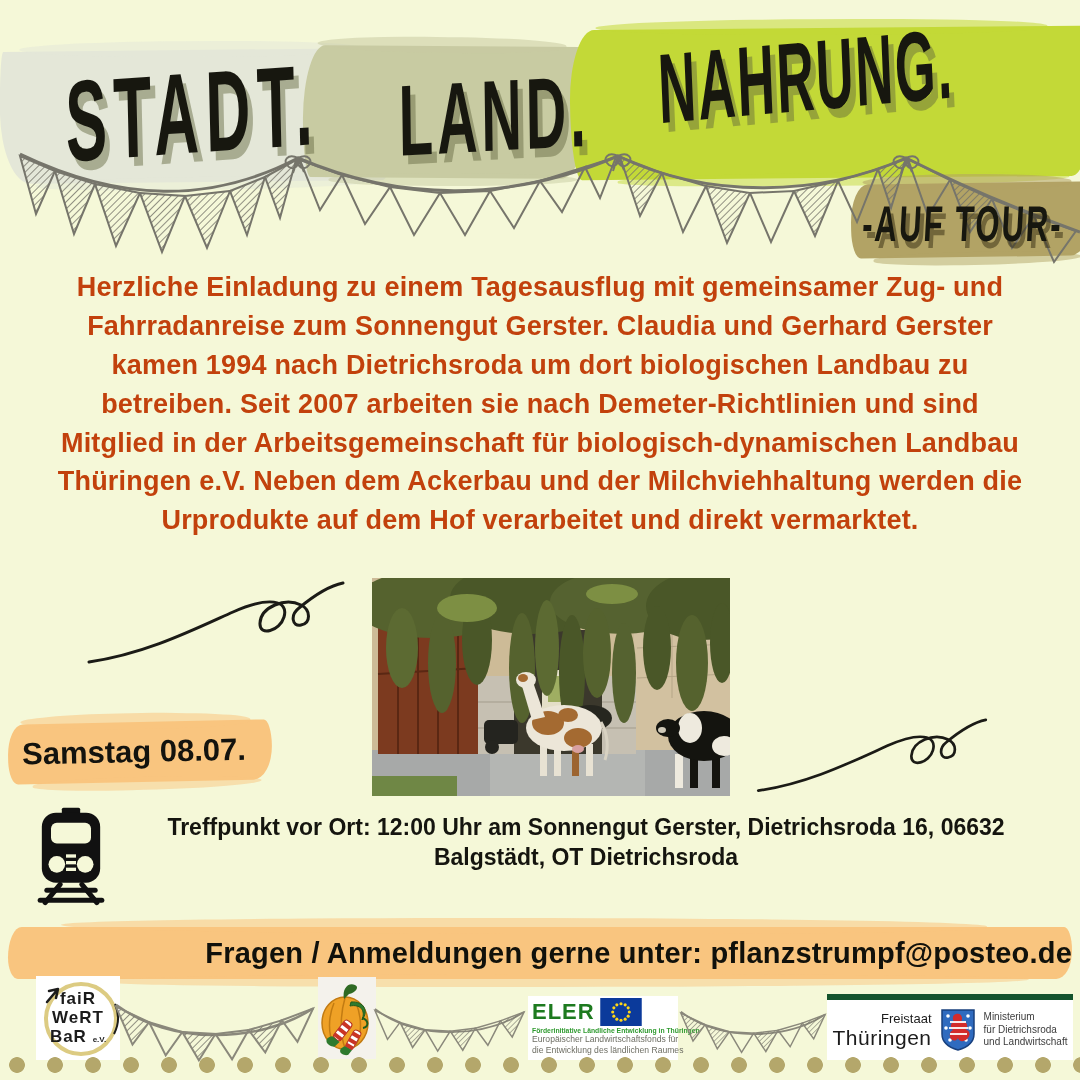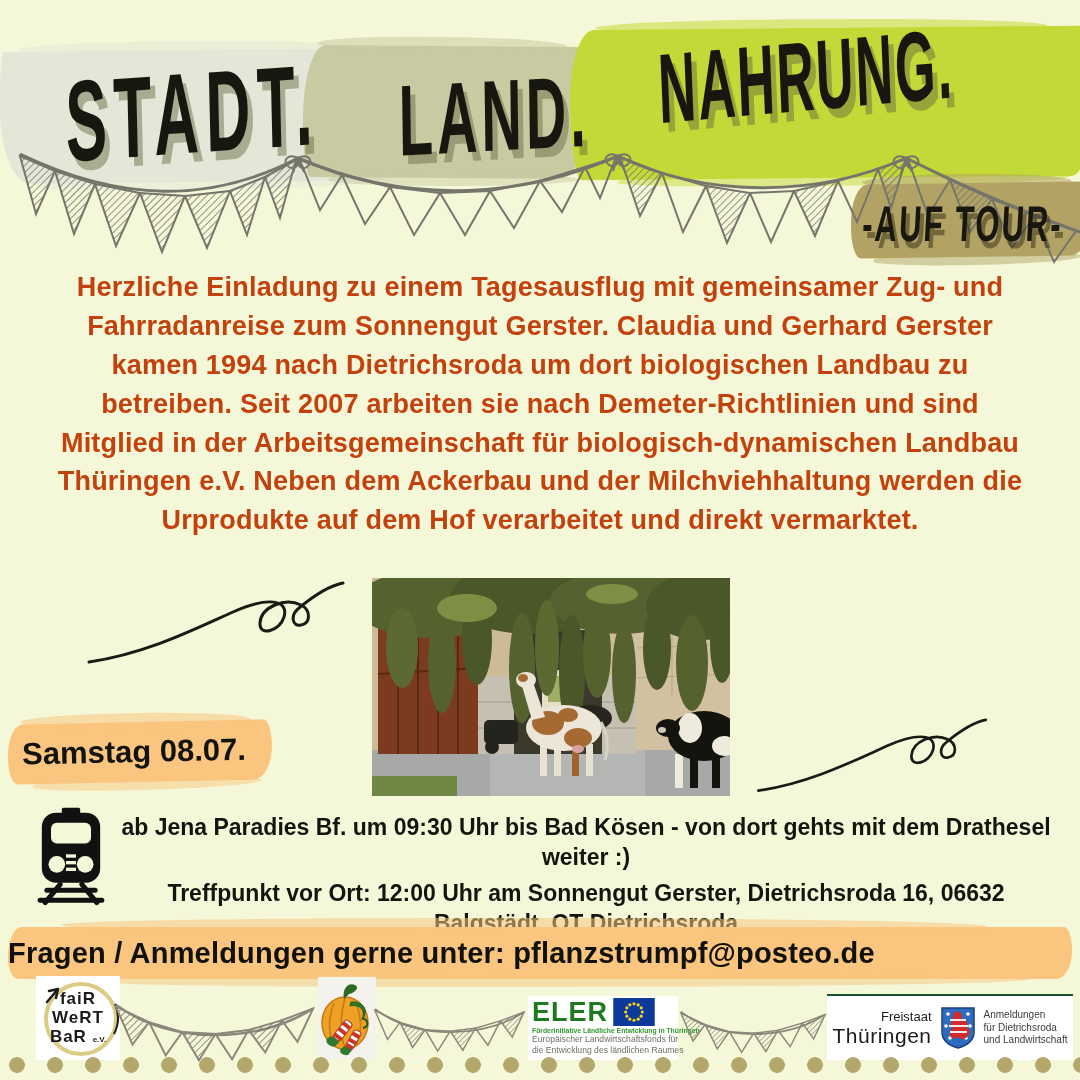--- a/index.html
+++ b/index.html
@@ -9,21 +9,21 @@
   }
   
   .brush{position:absolute;}
   .brush::before{content:"";position:absolute;left:5%;right:8%;top:-9px;height:16px;background:inherit;opacity:.55;border-radius:45% 55% 40% 60%;}
   .brush::after{content:"";position:absolute;left:9%;right:4%;bottom:-8px;height:13px;background:inherit;opacity:.5;border-radius:55% 45% 60% 40%;}
   #brush-stadt{left:0;top:50px;width:392px;height:132px;background:#e4e7d8;border-radius:4px 26px 10px 30px/45% 60% 40% 55%;transform:rotate(-.6deg);}
   #brush-land{left:303px;top:46px;width:286px;height:132px;background:#c8cba2;border-radius:22px 10px 28px 8px/55% 42% 58% 45%;transform:rotate(.4deg);}
   #brush-nahrung{left:570px;top:28px;width:520px;height:150px;background:#c3d937;border-radius:26px 8px 20px 12px/50% 60% 42% 55%;transform:rotate(-.5deg);}
   #brush-auftour{left:851px;top:183px;width:240px;height:74px;background:#b2a365;border-radius:18px 8px 22px 10px/55% 45% 60% 40%;transform:rotate(-.8deg);}
   #brush-date{left:8px;top:722px;width:264px;height:60px;background:#f9c57f;border-radius:16px 8px 20px 10px/55% 45% 60% 42%;transform:rotate(-1.2deg);display:flex;align-items:center;}
-  #brush-contact{left:8px;top:927px;width:1064px;height:52px;background:#f9c57f;border-radius:14px 8px 16px 10px/60% 45% 55% 42%;display:flex;align-items:center;justify-content:flex-start;}
+  #brush-contact{left:8px;top:927px;width:1064px;height:52px;background:#f9c57f;border-radius:14px 8px 16px 10px/60% 45% 55% 42%;display:flex;align-items:center;justify-content:flex-end;}
   
   .title-word{position:absolute;font-weight:bold;color:#17170f;white-space:nowrap;
     text-shadow:5px 5px 0 rgba(95,100,60,.45);}
   #w-stadt{left:64px;top:56px;font-size:62px;letter-spacing:7px;transform:rotate(-4deg) scaleY(1.85) skewX(-5deg);transform-origin:left top;}
   #w-land{left:398px;top:62px;font-size:56px;letter-spacing:4px;transform:rotate(-3deg) scaleY(1.8) skewX(-4deg);transform-origin:left top;}
   #w-nahrung{left:656px;top:32px;font-size:52px;letter-spacing:2px;transform:rotate(-5deg) scaleY(1.9) skewX(-5deg);transform-origin:left top;}
   #w-auftour{left:864px;top:196px;font-size:31px;letter-spacing:2px;text-shadow:4px 4px 0 rgba(50,42,16,.5);transform:scaleY(1.62) skewX(-5deg);transform-origin:left top;}
   
   #intro{position:absolute;left:55px;top:268px;width:970px;text-align:center;
     font-size:27px;line-height:1.44;font-weight:bold;color:#c2410c;letter-spacing:.2px;}
@@ -50,24 +50,24 @@
   
   .logo-box{position:absolute;background:#ffffff;}
   #logo-fair{left:36px;top:976px;width:84px;height:84px;}
   #logo-fair .circ{position:absolute;left:0;top:0;}
   #fair-text{position:absolute;left:0;top:13px;width:84px;text-align:center;
     font-weight:bold;font-size:17px;line-height:19px;color:#1b1b1b;letter-spacing:1px;}
   #fair-text .ev{font-size:8px;letter-spacing:0;}
   #logo-pumpkin{left:318px;top:977px;width:58px;height:82px;overflow:hidden;background:#f4f2ec;}
   #logo-eler{left:528px;top:996px;width:150px;height:64px;padding:2px 4px;box-sizing:border-box;}
   #eler-row{display:flex;align-items:center;gap:4px;}
-  #eler-word{font-size:27px;font-weight:bold;color:#1d7a1f;letter-spacing:1px;line-height:28px;}
+  #eler-word{font-size:22px;font-weight:bold;color:#1d7a1f;letter-spacing:1px;line-height:28px;}
   #eler-green-line{font-size:6.8px;font-weight:bold;color:#2f9a2f;white-space:nowrap;margin-top:1px;}
   .eler-gray{font-size:8.6px;color:#6e6e64;white-space:nowrap;line-height:10.5px;}
-  #logo-th{left:827px;top:994px;width:246px;height:66px;border-top:2px solid #14532d;
+  #logo-th{left:827px;top:994px;width:246px;height:66px;border-top:6px solid #14532d;
     display:flex;align-items:center;justify-content:center;gap:8px;box-sizing:border-box;}
   #th-name{text-align:right;color:#1c1c1c;line-height:1;}
   #th-name .l1{font-size:13px;margin-bottom:2px;}
   #th-name .l2{font-size:21px;font-weight:normal;letter-spacing:.5px;}
   #th-ministry{font-size:10px;color:#3c3c3c;line-height:12.5px;}
 </style>
 </head>
 <body>
 
 <div id="poster">
@@ -242,21 +242,20 @@
     <rect x="39" y="74" width="12" height="4" fill="#f5f8d8"></rect>
     <g stroke="#111" stroke-width="6" stroke-linecap="round">
       <line x1="32" y1="94" x2="14" y2="116"></line>
       <line x1="58" y1="94" x2="76" y2="116"></line>
       <line x1="16" y1="101" x2="74" y2="101"></line>
       <line x1="8" y1="113" x2="82" y2="113"></line>
     </g>
   </svg>
 
   <div id="travel">
-    <p>ab Jena Paradies Bf. um 09:30 Uhr bis Bad Kösen - von dort gehts mit dem Drathesel weiter :)</p>
     <p>Treffpunkt vor Ort: 12:00 Uhr am Sonnengut Gerster, Dietrichsroda 16, 06632 Balgstädt, OT Dietrichsroda</p>
   </div>
 
   <div class="brush" id="brush-contact">
     <span id="contact-label">Fragen / Anmeldungen gerne unter: pflanzstrumpf@posteo.de</span>
   </div>
 
   <div class="logo-box" id="logo-fair">
     <svg class="circ" width="84" height="84" viewBox="0 0 84 84">
       <circle cx="45" cy="43" r="35" fill="none" stroke="#dccb82" stroke-width="4"></circle>
@@ -373,21 +372,21 @@
           <circle cx="26" cy="32" r="1.8"></circle>
       </g>
       <path d="M14,7 c6,-4 10,2 7,7 c5,-2 8,3 5,8 c4,0 5,6 1,9 c-3,3 -8,3 -9,-1 c-2,4 -7,3 -8,-1 c-1,-4 1,-6 3,-7 c-3,-2 -3,-7 1,-8 c-2,-3 -1,-6 0,-7 Z" fill="#d22b2b"></path>
       <g stroke="#ffffff" stroke-width="1.8">
         <line x1="10" y1="14" x2="26" y2="14"></line>
           <line x1="9" y1="20" x2="28" y2="20"></line>
           <line x1="10" y1="26" x2="27" y2="26"></line>
       </g>
     </svg>
     <div id="th-ministry">
-      <div>Anmeldungen</div>
+      <div>Ministerium</div>
       <div>für Dietrichsroda</div>
       <div>und Landwirtschaft</div>
     </div>
   </div>
 
   <div id="dots-strip"></div>
 
 </div>
 
 </body></html>

